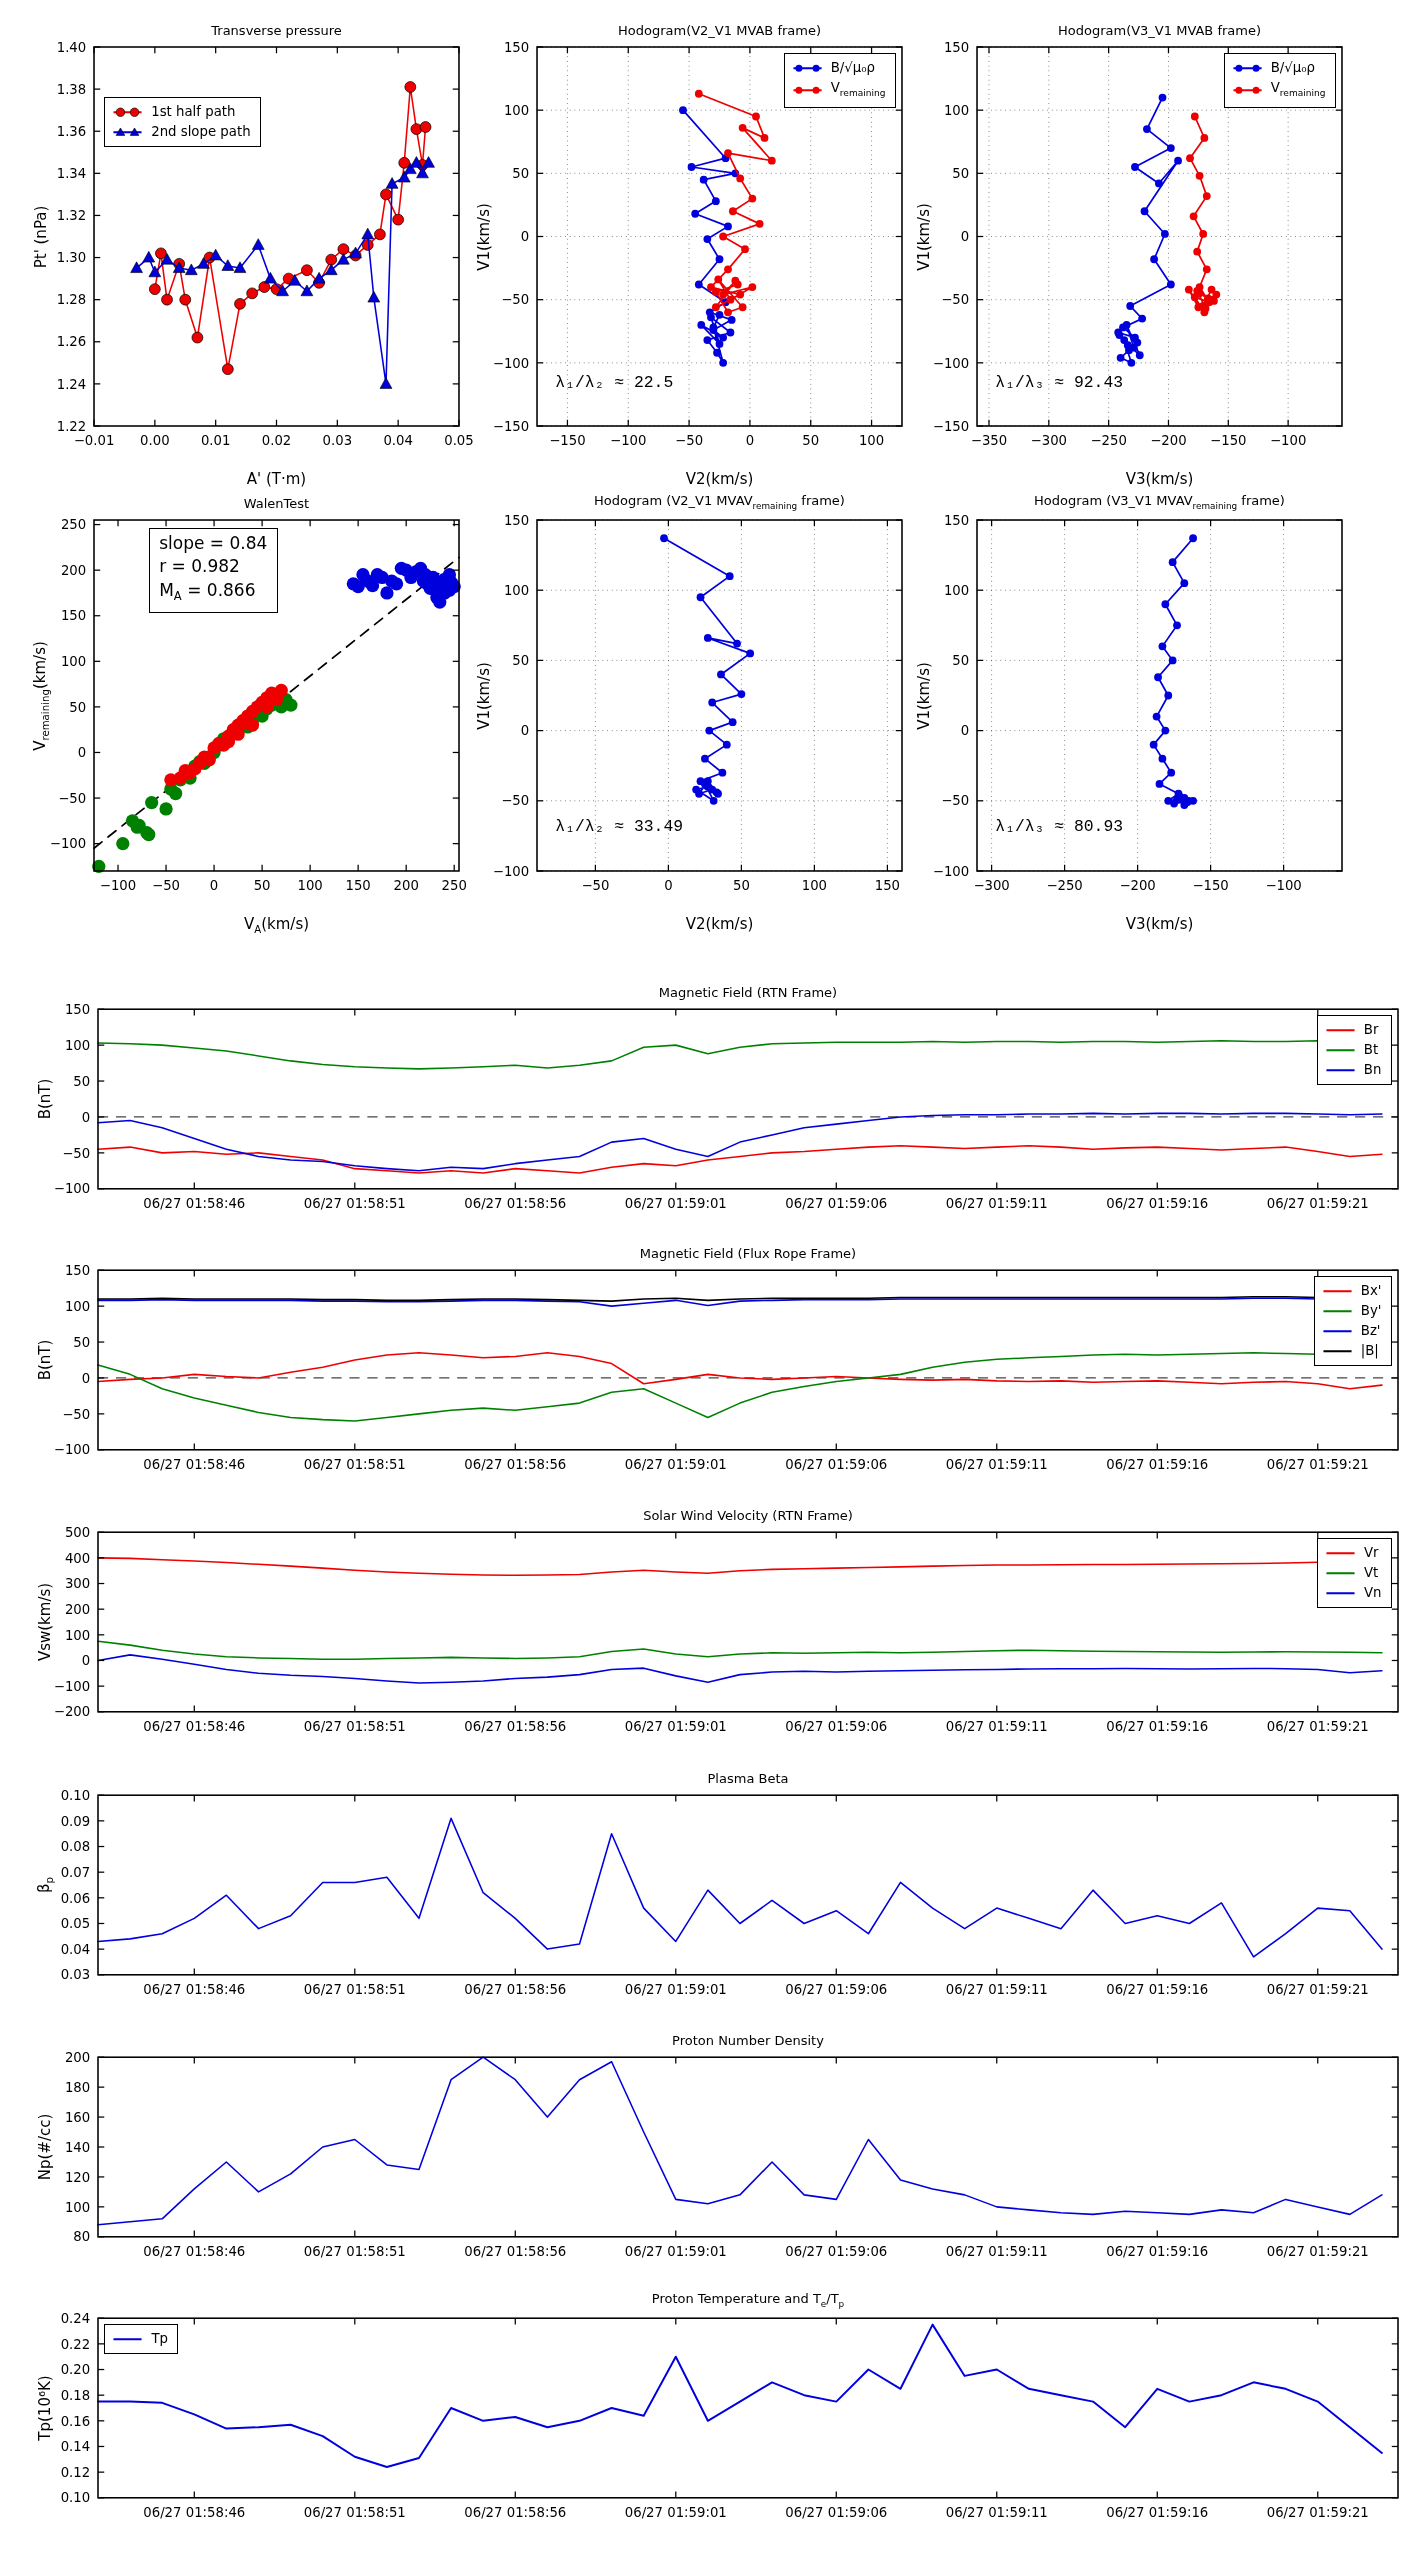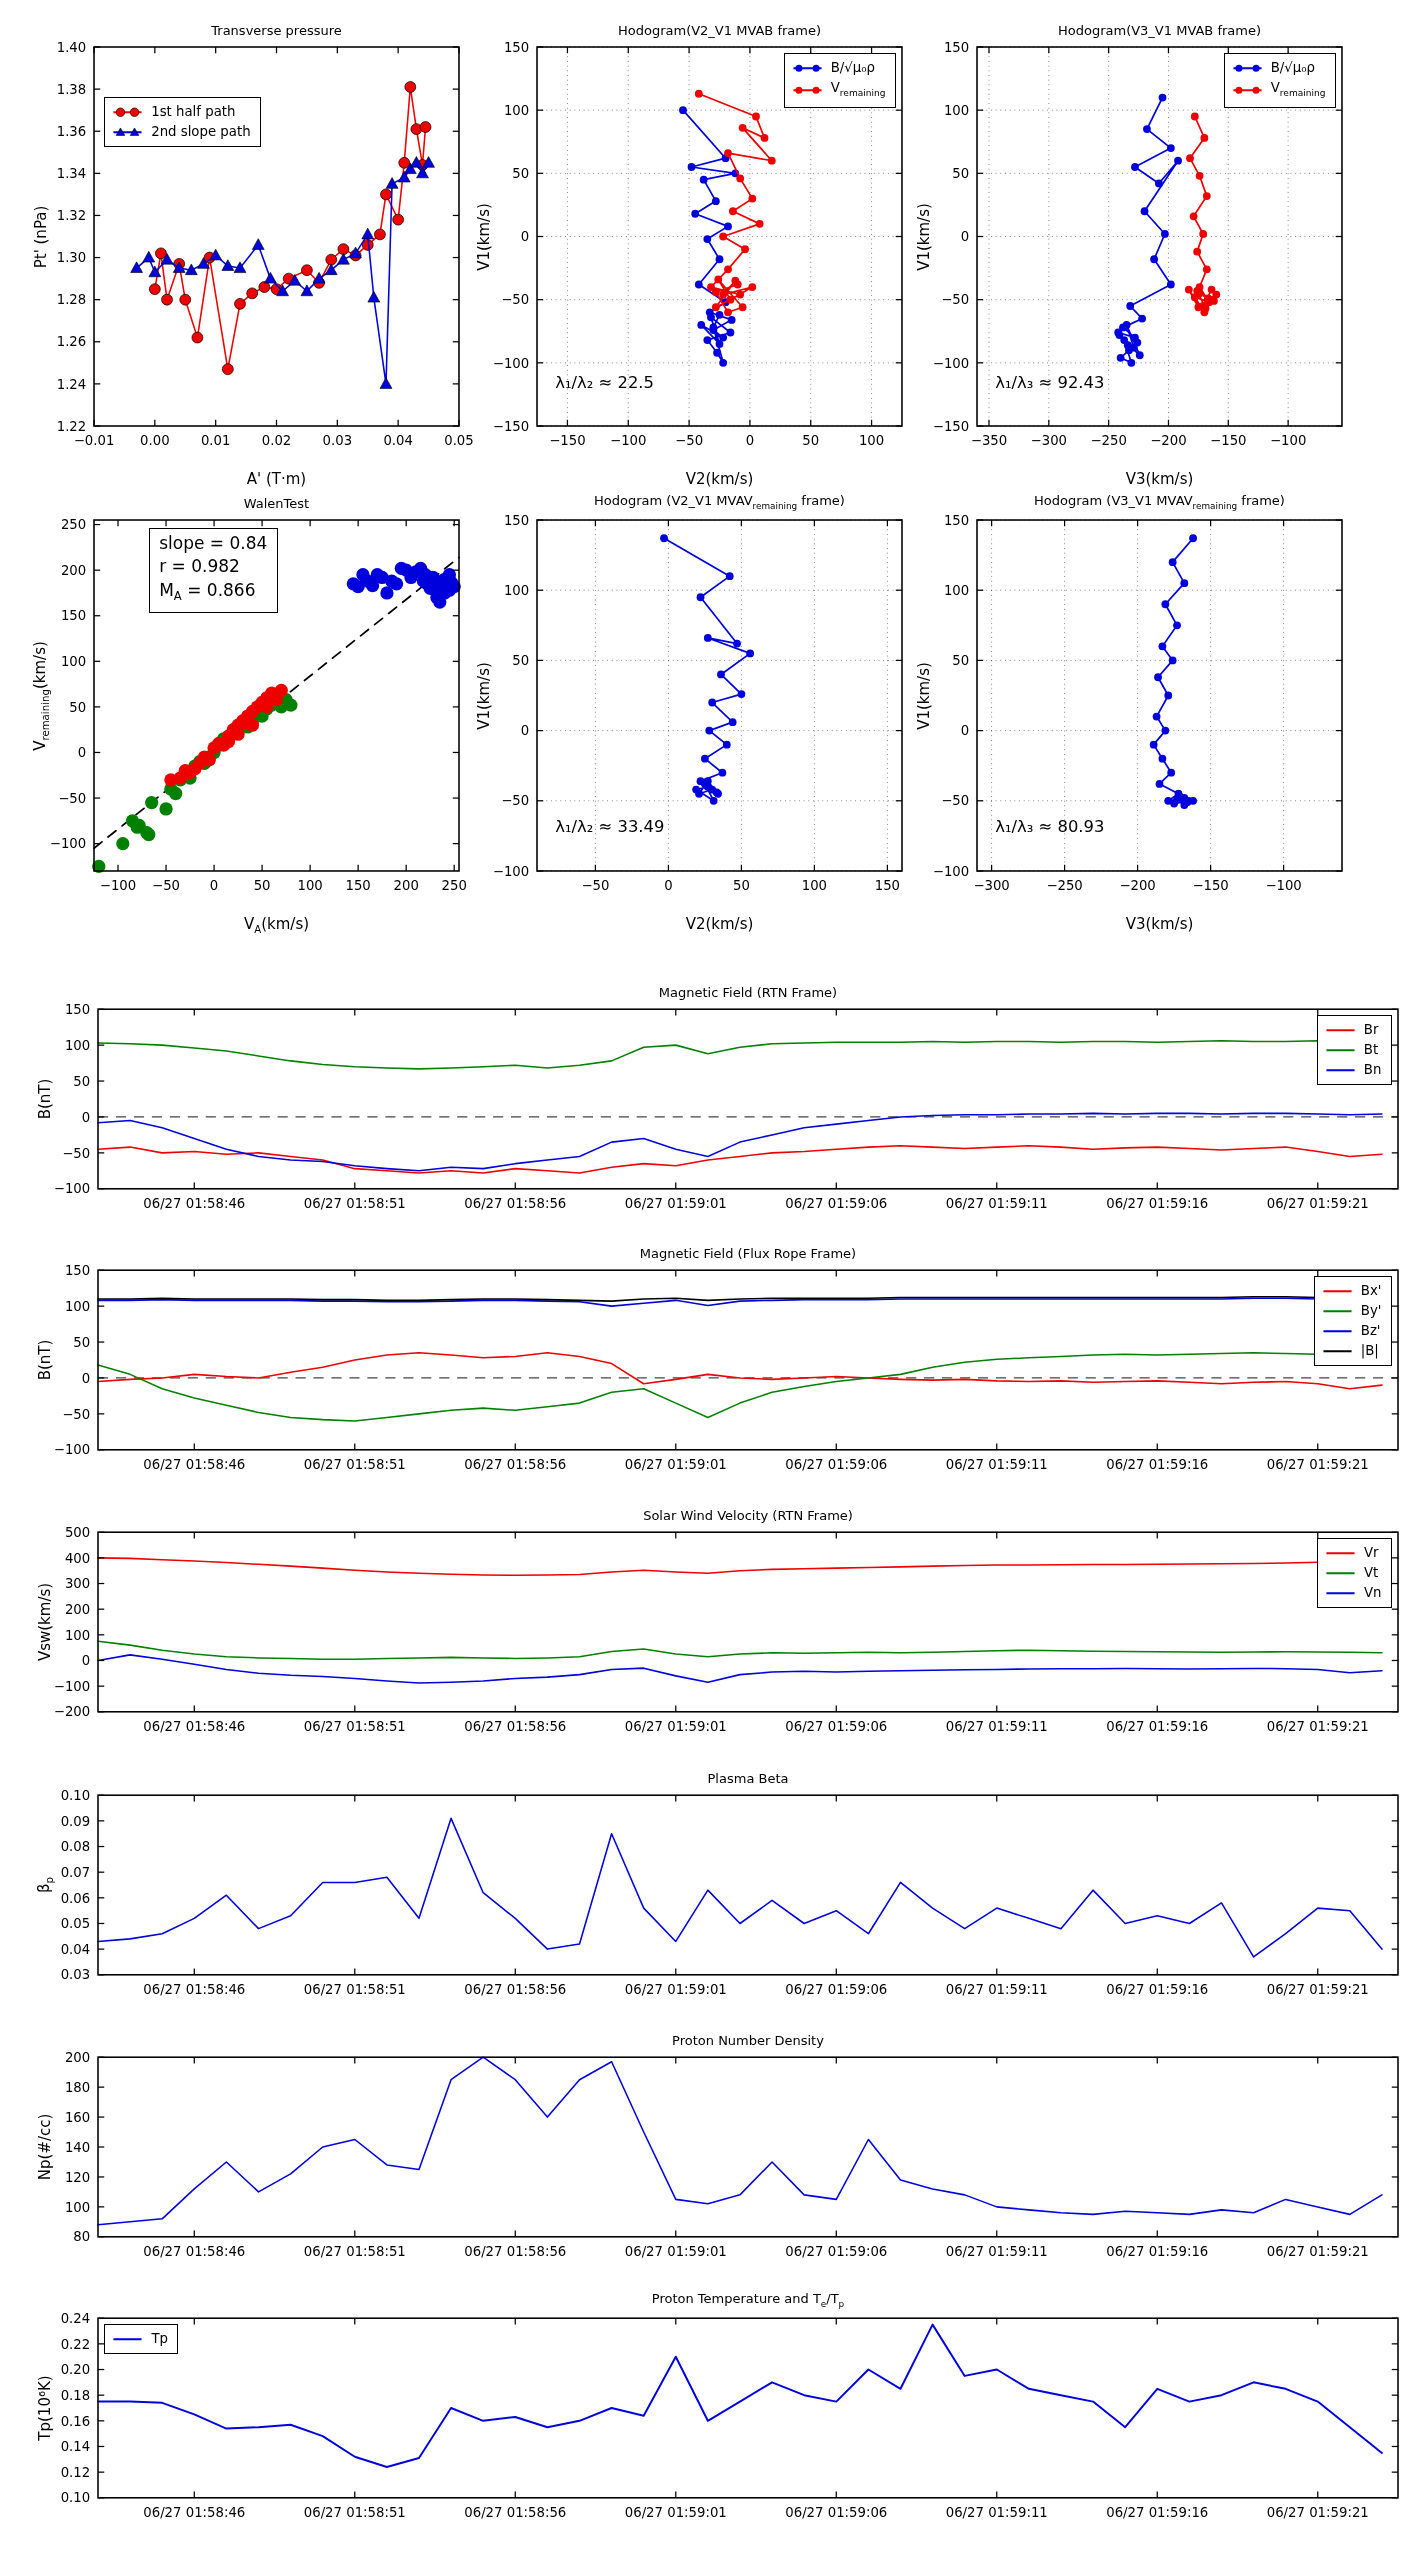--- a/index.html
+++ b/index.html
@@ -6,21 +6,21 @@
   #figure{position:relative;width:1405px;height:2576px;background:#fff;overflow:hidden;}
   .panel{position:absolute;}
   .panel svg.plot{position:absolute;left:0;top:0;overflow:visible;}
   svg text.ticklabel{font-size:17px;fill:#000;font-family:"DejaVu Sans",sans-serif;}
   .chart-title{position:absolute;left:50%;transform:translateX(-50%);bottom:100%;margin-bottom:9.4px;
                font-size:13px;white-space:nowrap;}
   .xlabel{position:absolute;left:50%;transform:translateX(-50%);top:100%;margin-top:44px;
           font-size:15px;white-space:nowrap;}
   .ylabel{position:absolute;left:-53px;top:50%;transform:translate(-50%,-50%) rotate(-90deg);
           font-size:15px;white-space:nowrap;}
-  .annotation{position:absolute;font-size:16.4px;white-space:nowrap;}
+  .annotation{position:absolute;font-size:16.4px;white-space:nowrap;font-family:Liberation Mono, monospace;}
   .legend{position:absolute;border:1.6px solid #000;background:#fff;padding:3.9px 9.4px 3.9px 6.2px;z-index:5;}
   .legend-item{display:flex;align-items:center;gap:7px;white-space:nowrap;font-size:13.3px;line-height:20px;}
   .stats-box{position:absolute;left:7.8px;top:7.8px;border:1.6px solid #000;background:#fff;
              padding:3.1px 9.4px;font-size:17px;line-height:23.4px;z-index:5;margin-left:47px;}
   sub{font-size:68%;}
 </style>
 </head>
 <body>
 
 <div id="figure">

